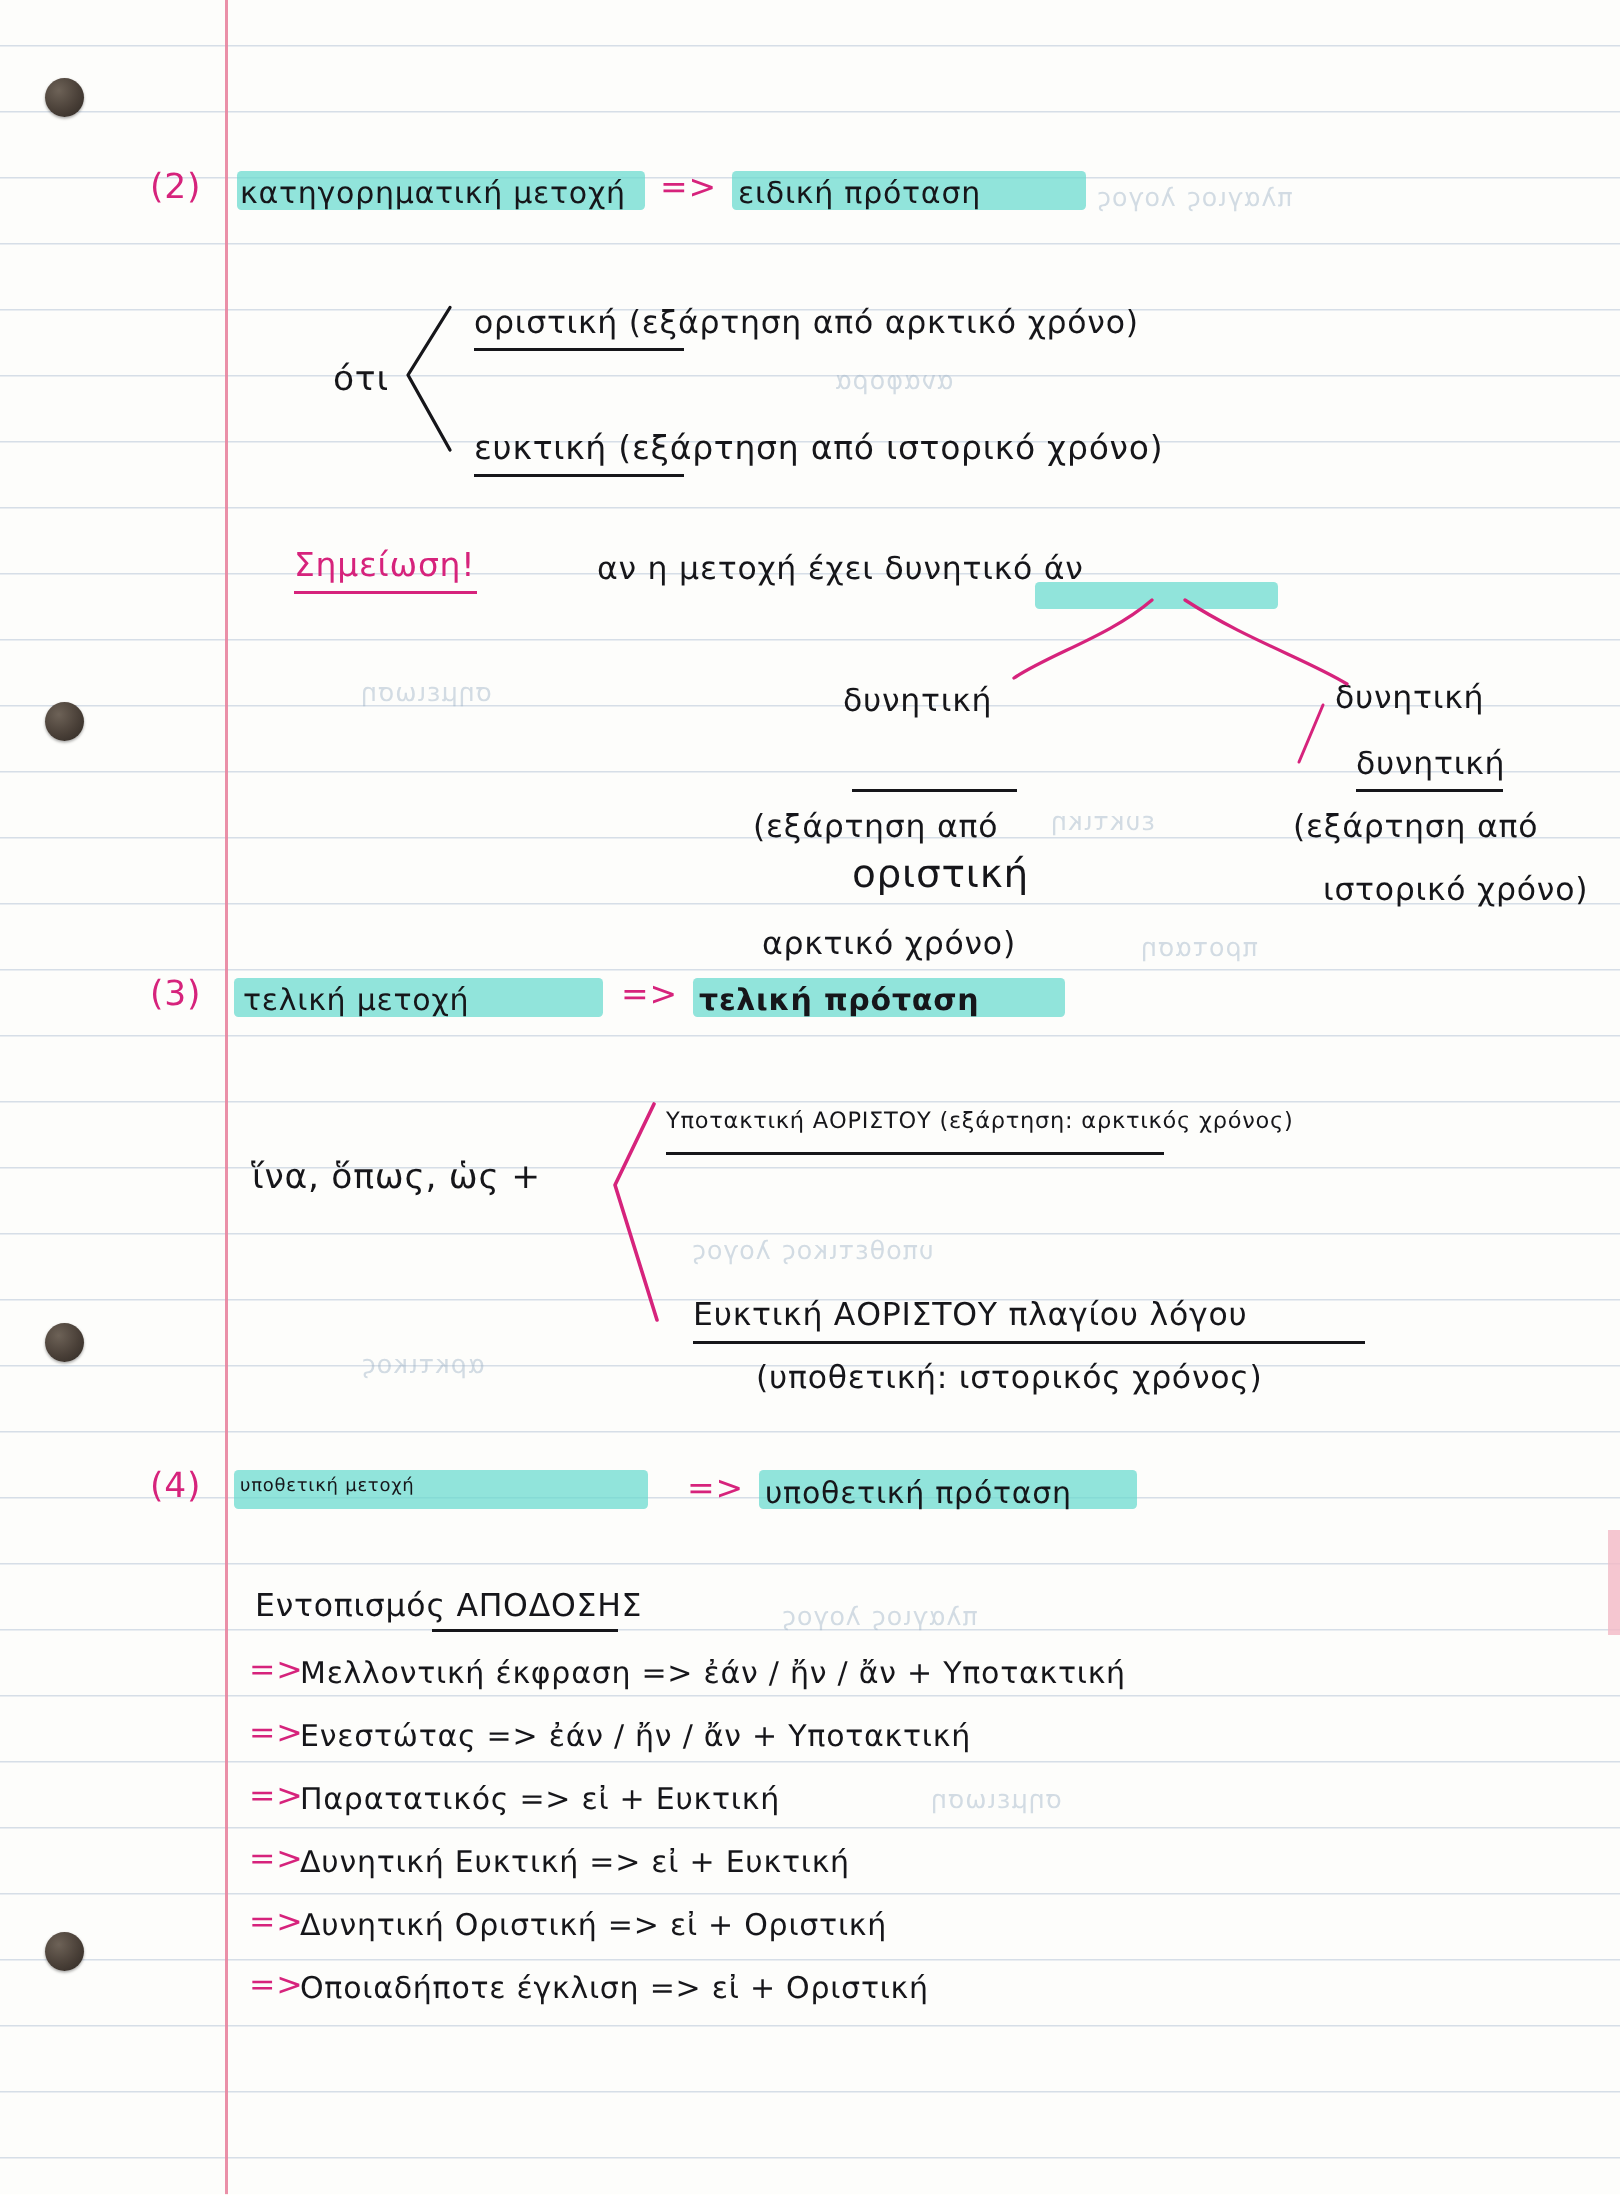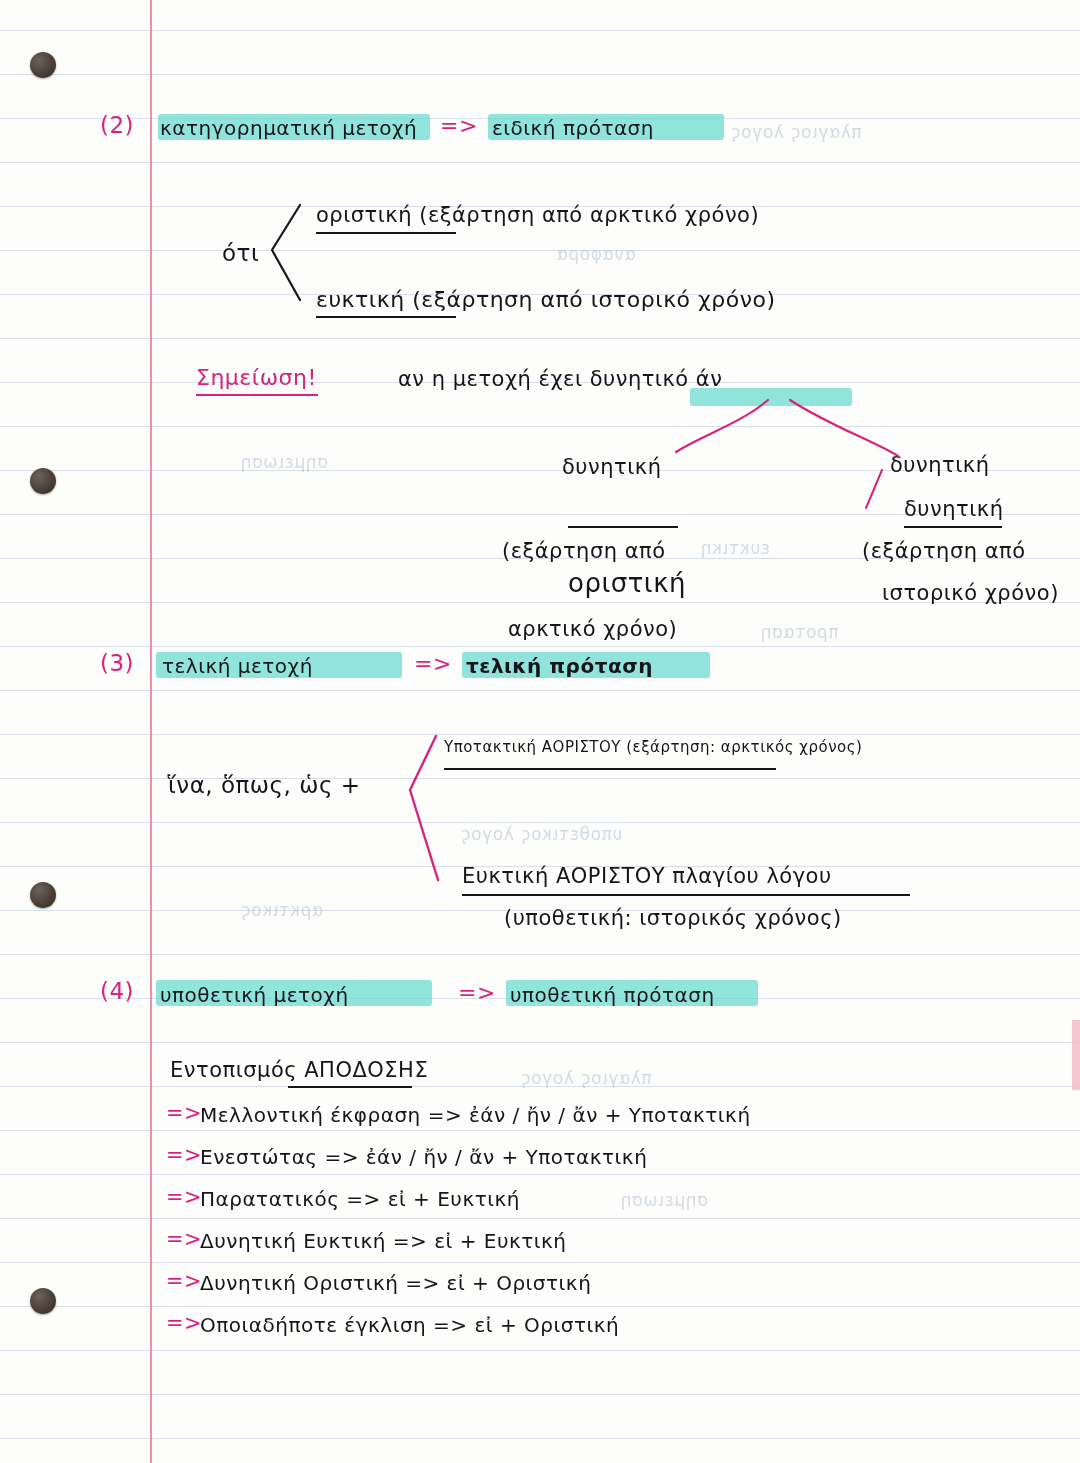--- a/index.html
+++ b/index.html
@@ -204,21 +204,21 @@
   <div class="hw ink" style="left:444px; top:738px; font-size:15px;">Υποτακτική ΑΟΡΙΣΤΟΥ (εξάρτηση: αρκτικός χρόνος)</div>
   <div class="ul" style="left:444px; top:768px; width:332px;"></div>
   <div class="hw ink" style="left:462px; top:864px; font-size:21px;text-align:right;">Ευκτική ΑΟΡΙΣΤΟΥ πλαγίου λόγου</div>
   <div class="ul" style="left:462px; top:894px; width:448px;"></div>
   <div class="hw ink" style="left:504px; top:906px; font-size:21px;">(υποθετική: ιστορικός χρόνος)</div>
 
   <div class="hl" style="left:156px; top:980px; width:276px; height:26px;"></div>
   <div class="hl" style="left:506px; top:980px; width:252px; height:26px;"></div>
 
   <div class="hw pink" style="left:100px; top:978px; font-size:23px;">(4)</div>
-  <div class="hw ink" style="left:160px; top:983px; font-size:20px;">υποθετική μετοχή</div>
+  <div class="hw ink" style="left:160px; top:983px; font-size:12px;">υποθετική μετοχή</div>
   <div class="hw pink" style="left:458px; top:980px; font-size:22px;">=&gt;</div>
   <div class="hw ink" style="left:510px; top:983px; font-size:20px;">υποθετική πρόταση</div>
 
   <div class="hw ink" style="left:170px; top:1058px; font-size:21px;">Εντοπισμός ΑΠΟΔΟΣΗΣ</div>
   <div class="ul" style="left:288px; top:1086px; width:124px;"></div>
 
   <div class="hw pink" style="left:166px; top:1101px; font-size:21px;">=&gt;</div>
   <div class="hw ink" style="left:200px; top:1103px; font-size:20px;">Μελλοντική έκφραση =&gt; ἐάν / ἤν / ἄν + Υποτακτική</div>
 
   <div class="hw pink" style="left:166px; top:1143px; font-size:21px;">=&gt;</div>

